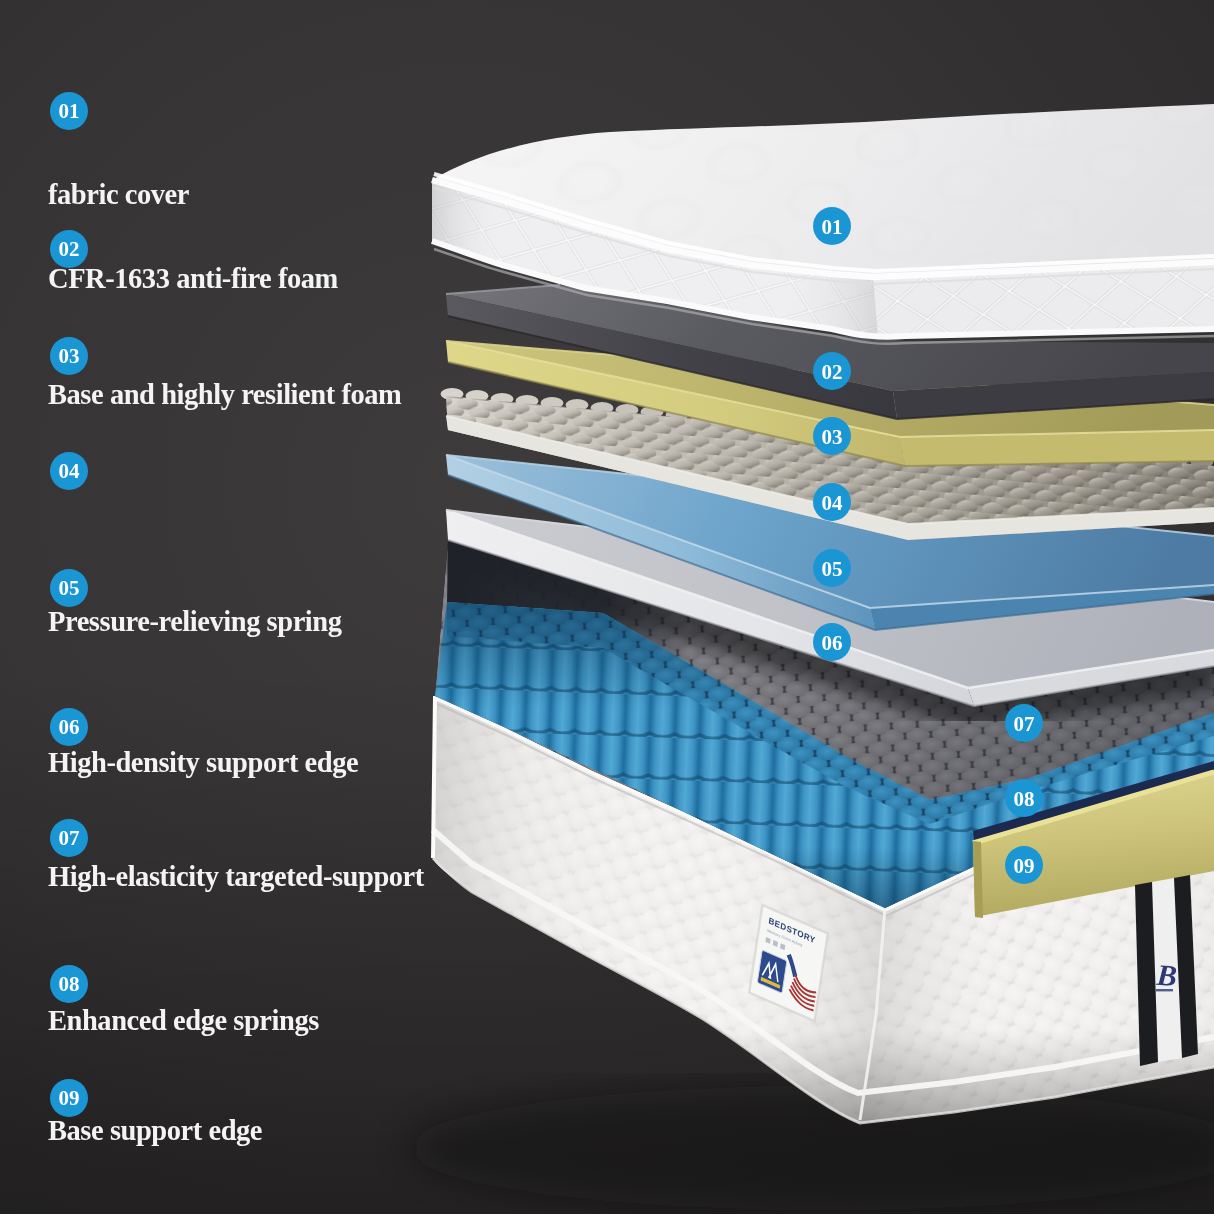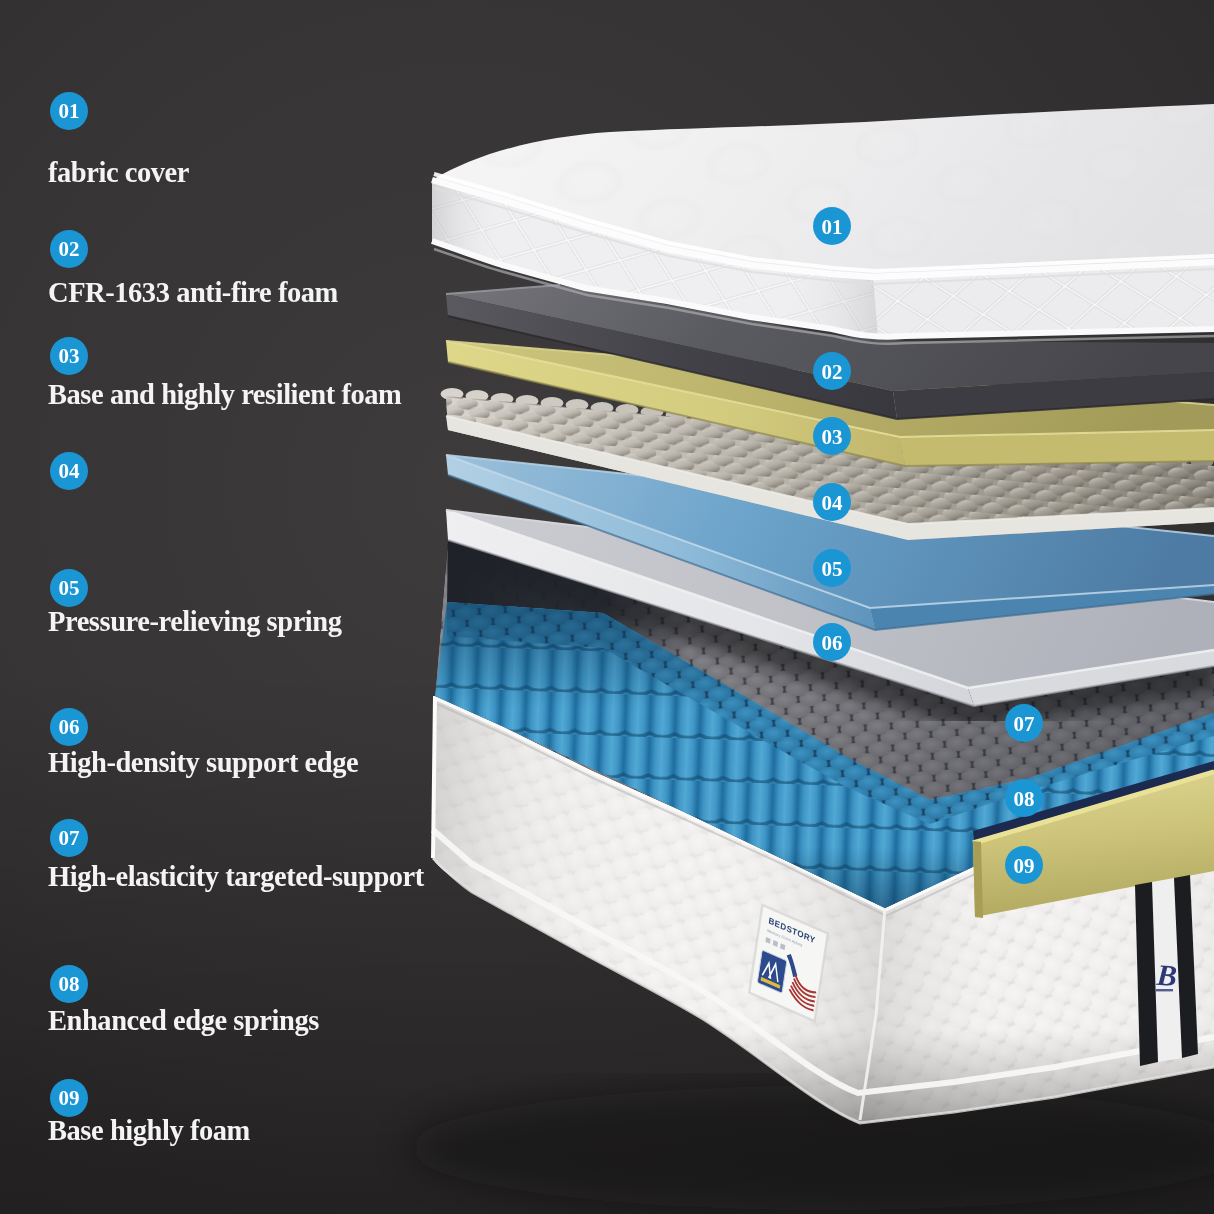--- a/index.html
+++ b/index.html
@@ -389,29 +389,29 @@
 <circle cx="1024" cy="723" r="19" fill="#1b96d5"></circle>
         <text x="1024" y="730.5" fill="#fff">07</text>
 <circle cx="1024" cy="798" r="19" fill="#1b96d5"></circle>
         <text x="1024" y="805.5" fill="#fff">08</text>
 <circle cx="1024" cy="865" r="19" fill="#1b96d5"></circle>
         <text x="1024" y="872.5" fill="#fff">09</text>
 </g>
 
 </svg>
 <div class="num" style="top:92px">01</div>
-<div class="cap" style="top:158px">fabric cover</div>
+<div class="cap" style="top:180px">fabric cover</div>
 <div class="num" style="top:230px">02</div>
-<div class="cap" style="top:278px">CFR-1633 anti-fire foam</div>
+<div class="cap" style="top:264px">CFR-1633 anti-fire foam</div>
 <div class="num" style="top:337px">03</div>
 <div class="cap" style="top:380px">Base and highly resilient foam</div>
 <div class="num" style="top:452px">04</div>
 <div class="num" style="top:569px">05</div>
 <div class="cap" style="top:607px">Pressure-relieving spring</div>
 <div class="num" style="top:708px">06</div>
 <div class="cap" style="top:748px">High-density support edge</div>
 <div class="num" style="top:819px">07</div>
 <div class="cap" style="top:862px">High-elasticity targeted-support</div>
 <div class="num" style="top:965px">08</div>
 <div class="cap" style="top:1006px">Enhanced edge springs</div>
 <div class="num" style="top:1079px">09</div>
-<div class="cap" style="top:1116px">Base highly foam</div>
+<div class="cap" style="top:1116px">Base support edge</div>
 </div>
 
 </body></html>

